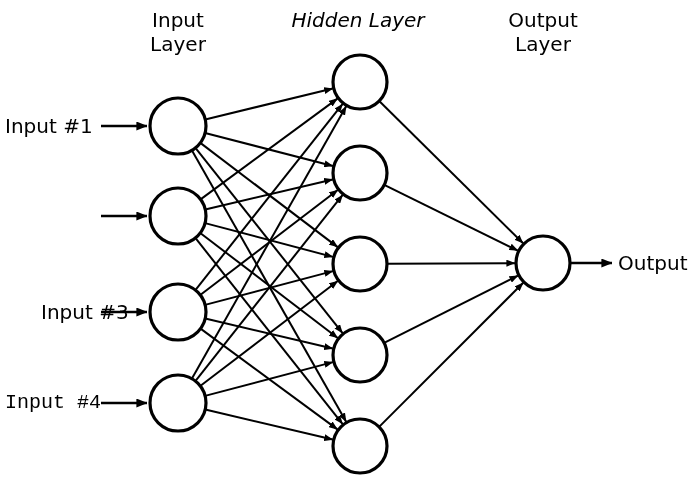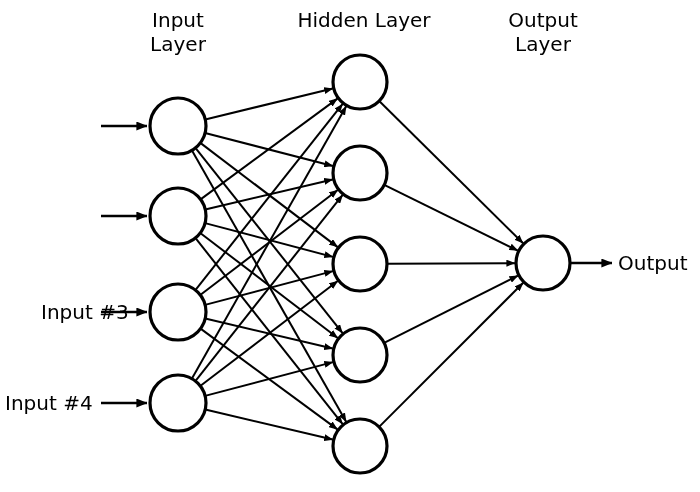--- a/index.html
+++ b/index.html
@@ -124,23 +124,24 @@
         <circle cx="360" cy="446" r="27" class="node-circle"></circle>
       </g>
     <g id="nodes-output">
         <circle cx="543" cy="263" r="27" class="node-circle"></circle>
       </g>
   </svg>
 
   <div class="layer-label" style="left:98px; top:8px; width:160px;">Input
 Layer</div>
 
-  <div class="layer-label" style="left:274px; top:8px; width:180px;">Hidden Layer</div>
+  <div class="layer-label" style="left:268px; top:8px; width:180px;font-style:italic;">Hidden Layer</div>
 
   <div class="layer-label" style="left:463px; top:8px; width:160px;">Output
 Layer</div>
 
+  <div class="io-label" style="left:5px; top:115px;">Input #1</div>
   <div class="io-label" style="left:5px; top:301px;margin-left:36px;">Input #3</div>
-  <div class="io-label" style="left:5px; top:392px;">Input #4</div>
+  <div class="io-label" style="left:5px; top:392px;font-family:Liberation Mono, monospace;">Input #4</div>
 
   <div class="io-label" style="left:618px; top:252px;">Output</div>
 
 </div>
 
 </body></html>

